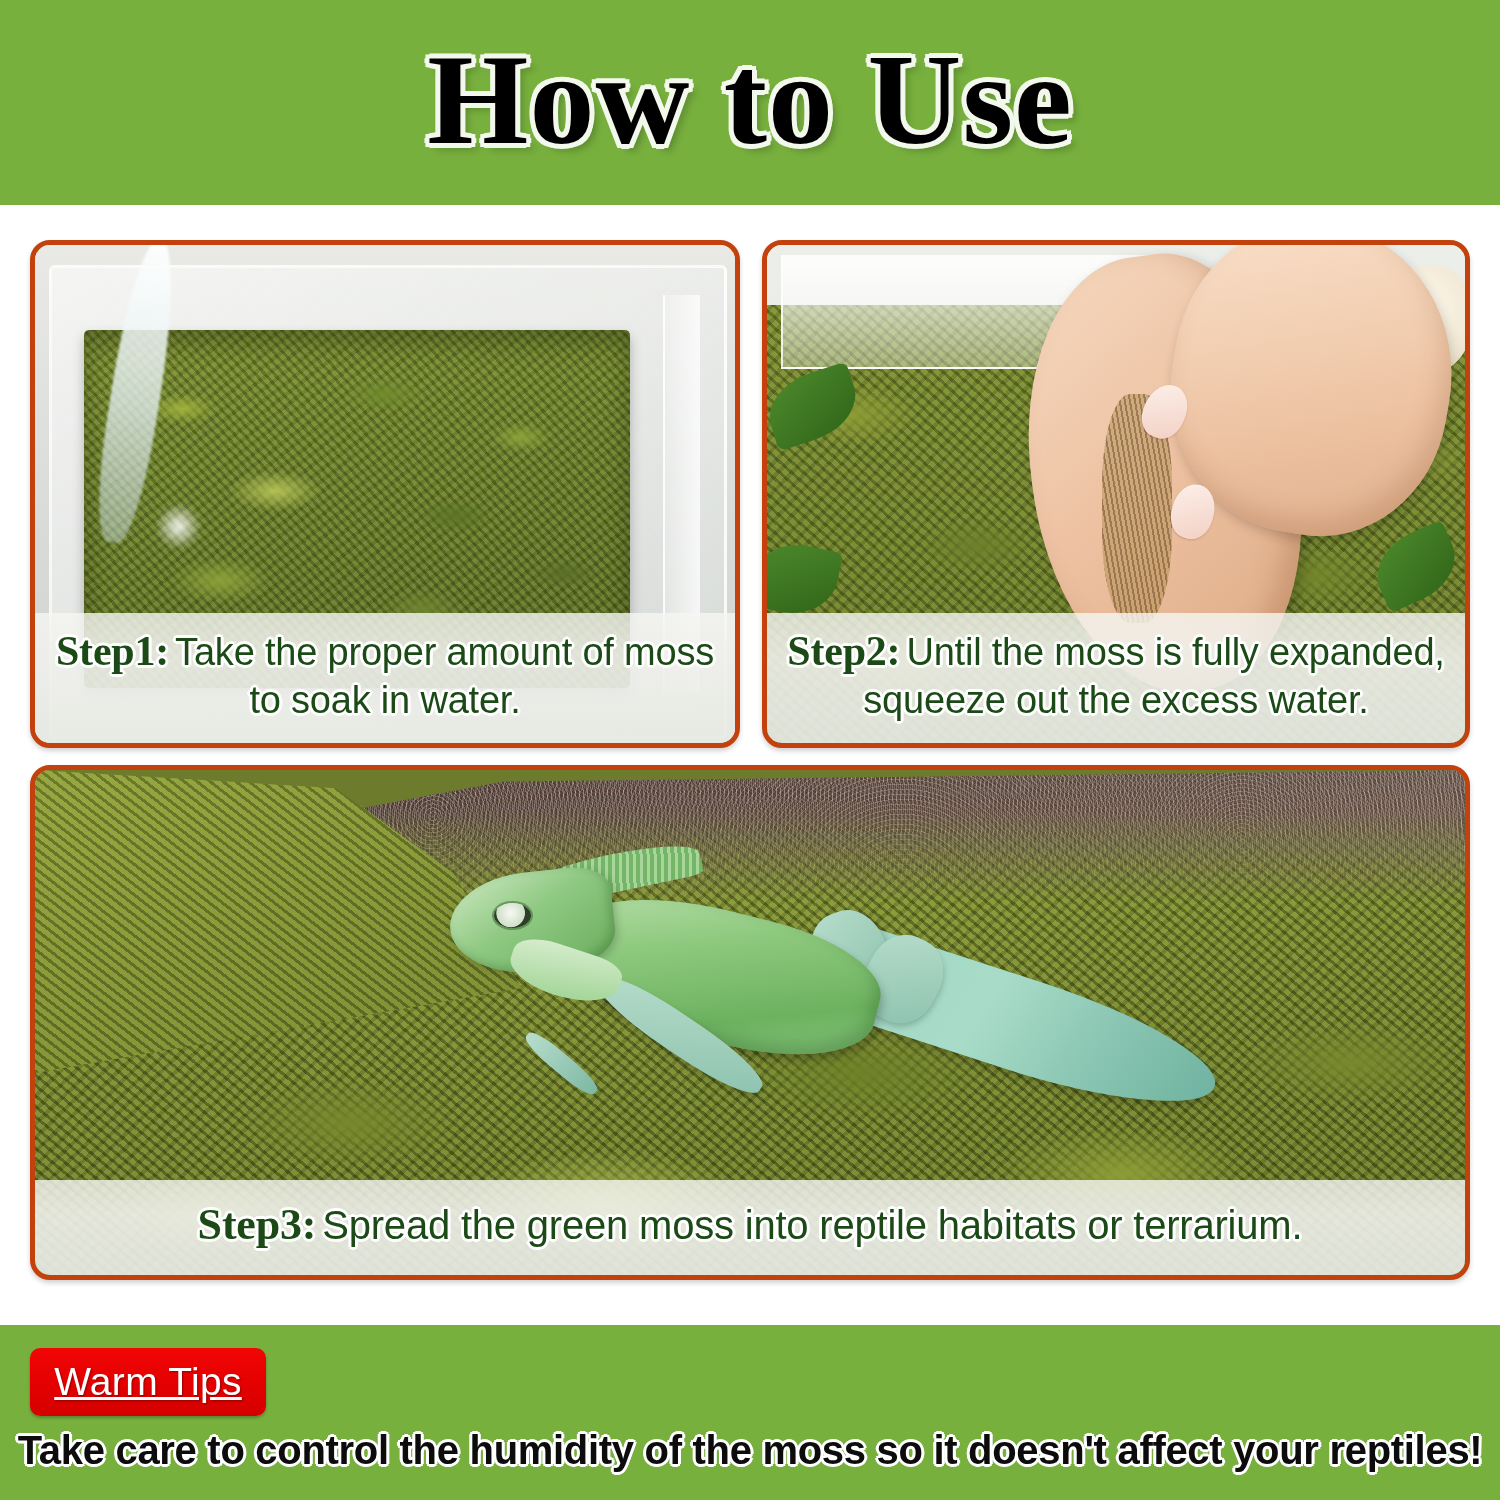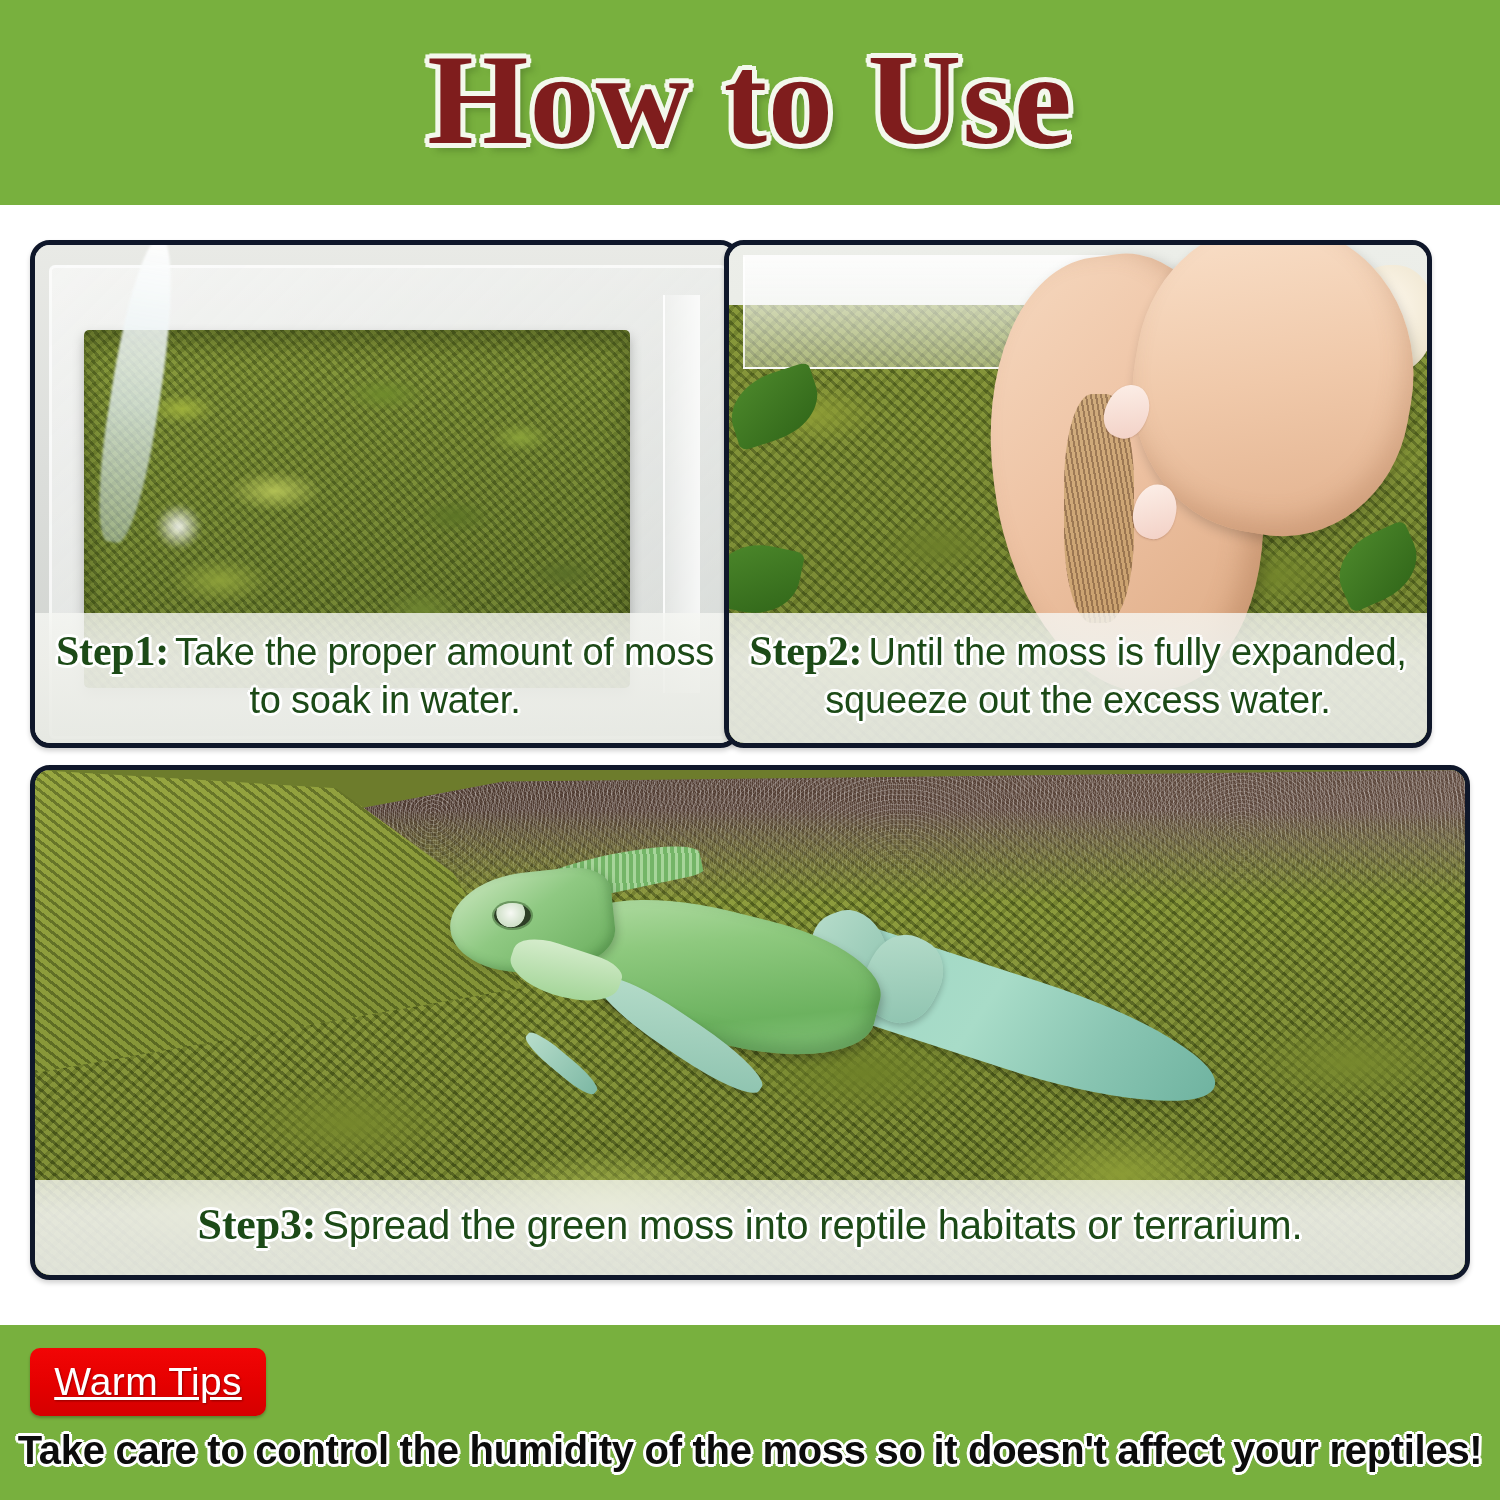--- a/index.html
+++ b/index.html
@@ -14,42 +14,42 @@
   .header-band{
     position:absolute;left:0;top:0;width:1500px;height:205px;
     background:#78B03E;
     display:flex;align-items:center;justify-content:center;
   }
   .page-title{
     font-family:"Liberation Serif", serif;
     font-weight:700;
     font-size:130px;
     line-height:1;
-    color:#7f1d1d;
+    color:#000000;
     letter-spacing:1px;
     text-shadow:
       -4px -4px 0 #F3F8EC,  4px -4px 0 #F3F8EC,
       -4px  4px 0 #F3F8EC,  4px  4px 0 #F3F8EC,
       -5px  0   0 #F3F8EC,  5px  0   0 #F3F8EC,
        0   -5px 0 #F3F8EC,  0    5px 0 #F3F8EC,
        7px  7px 7px rgba(40,70,20,.35);
     margin:0;padding:0 0 8px 0;
   }
   
   .card{
     position:absolute;
-    border:5px solid #0f172a;
+    border:5px solid #c2410c;
     border-radius:20px;
     overflow:hidden;
     box-sizing:border-box;
     background:#dfe2da;
     box-shadow:0 3px 5px rgba(0,0,0,.18);
   }
   .card-1{left:30px;top:240px;width:710px;height:508px;}
-  .card-2{left:724px;top:240px;width:708px;height:508px;}
+  .card-2{left:762px;top:240px;width:708px;height:508px;}
   .card-3{left:30px;top:765px;width:1440px;height:515px;}
 
   .photo{position:absolute;inset:0;}
 
   
   .caption{
     position:absolute;left:0;right:0;bottom:0;
     background:linear-gradient(180deg,
         rgba(246,247,243,.80) 0%,
         rgba(240,241,236,.90) 35%,

